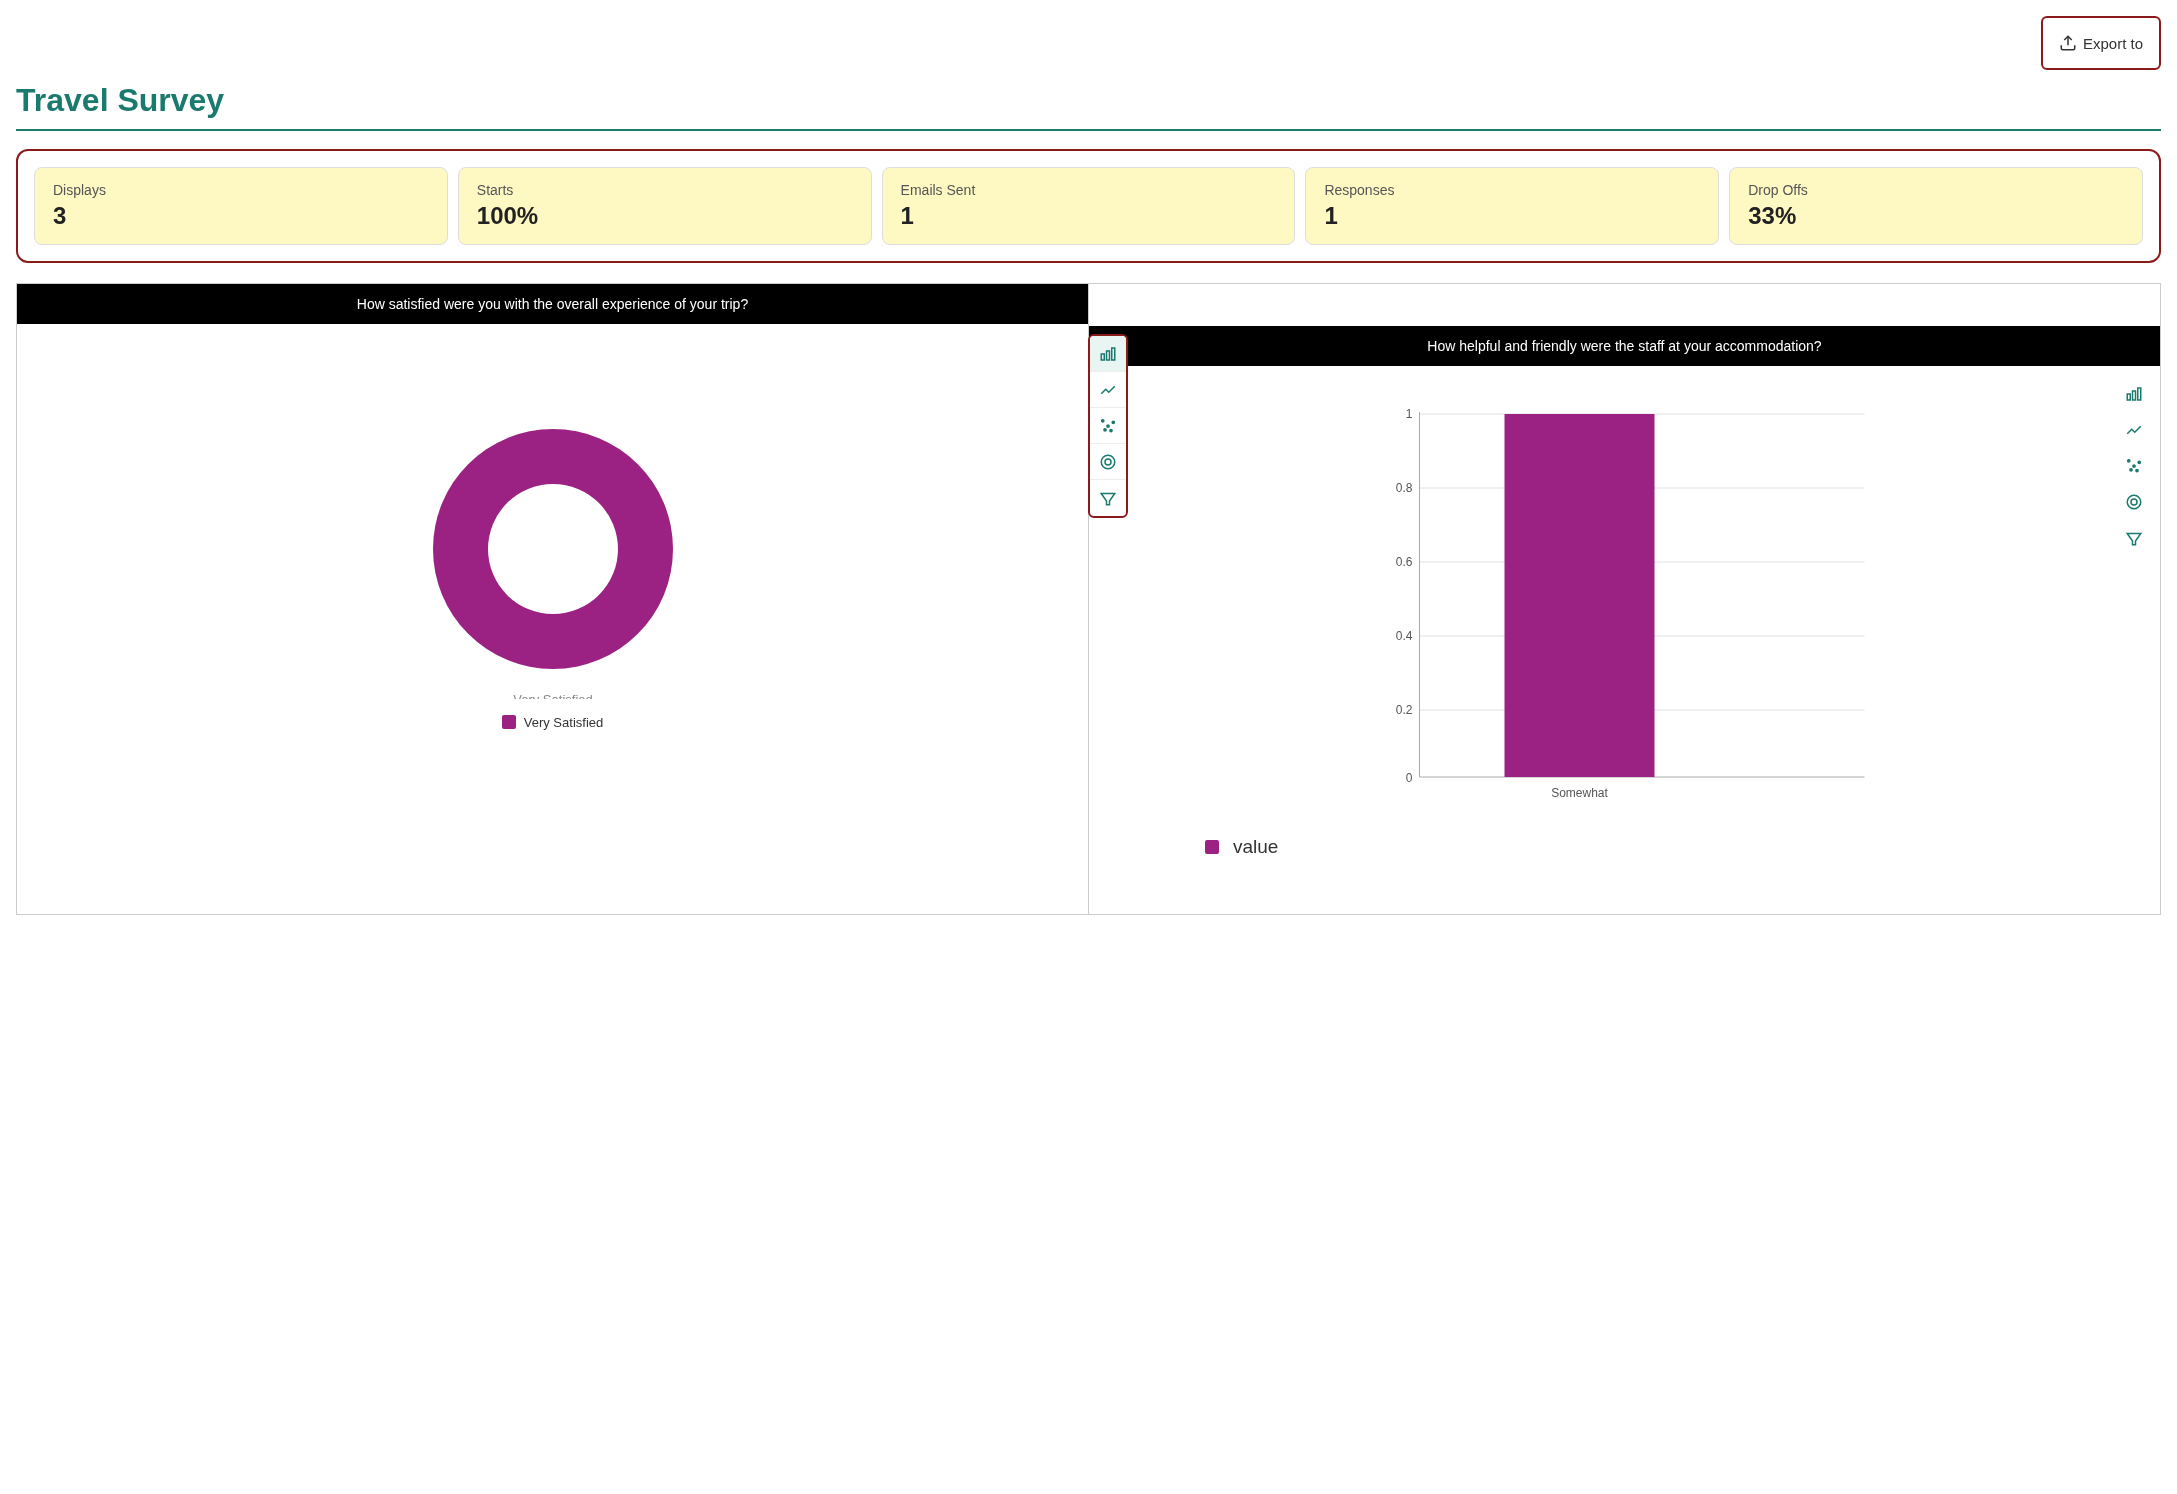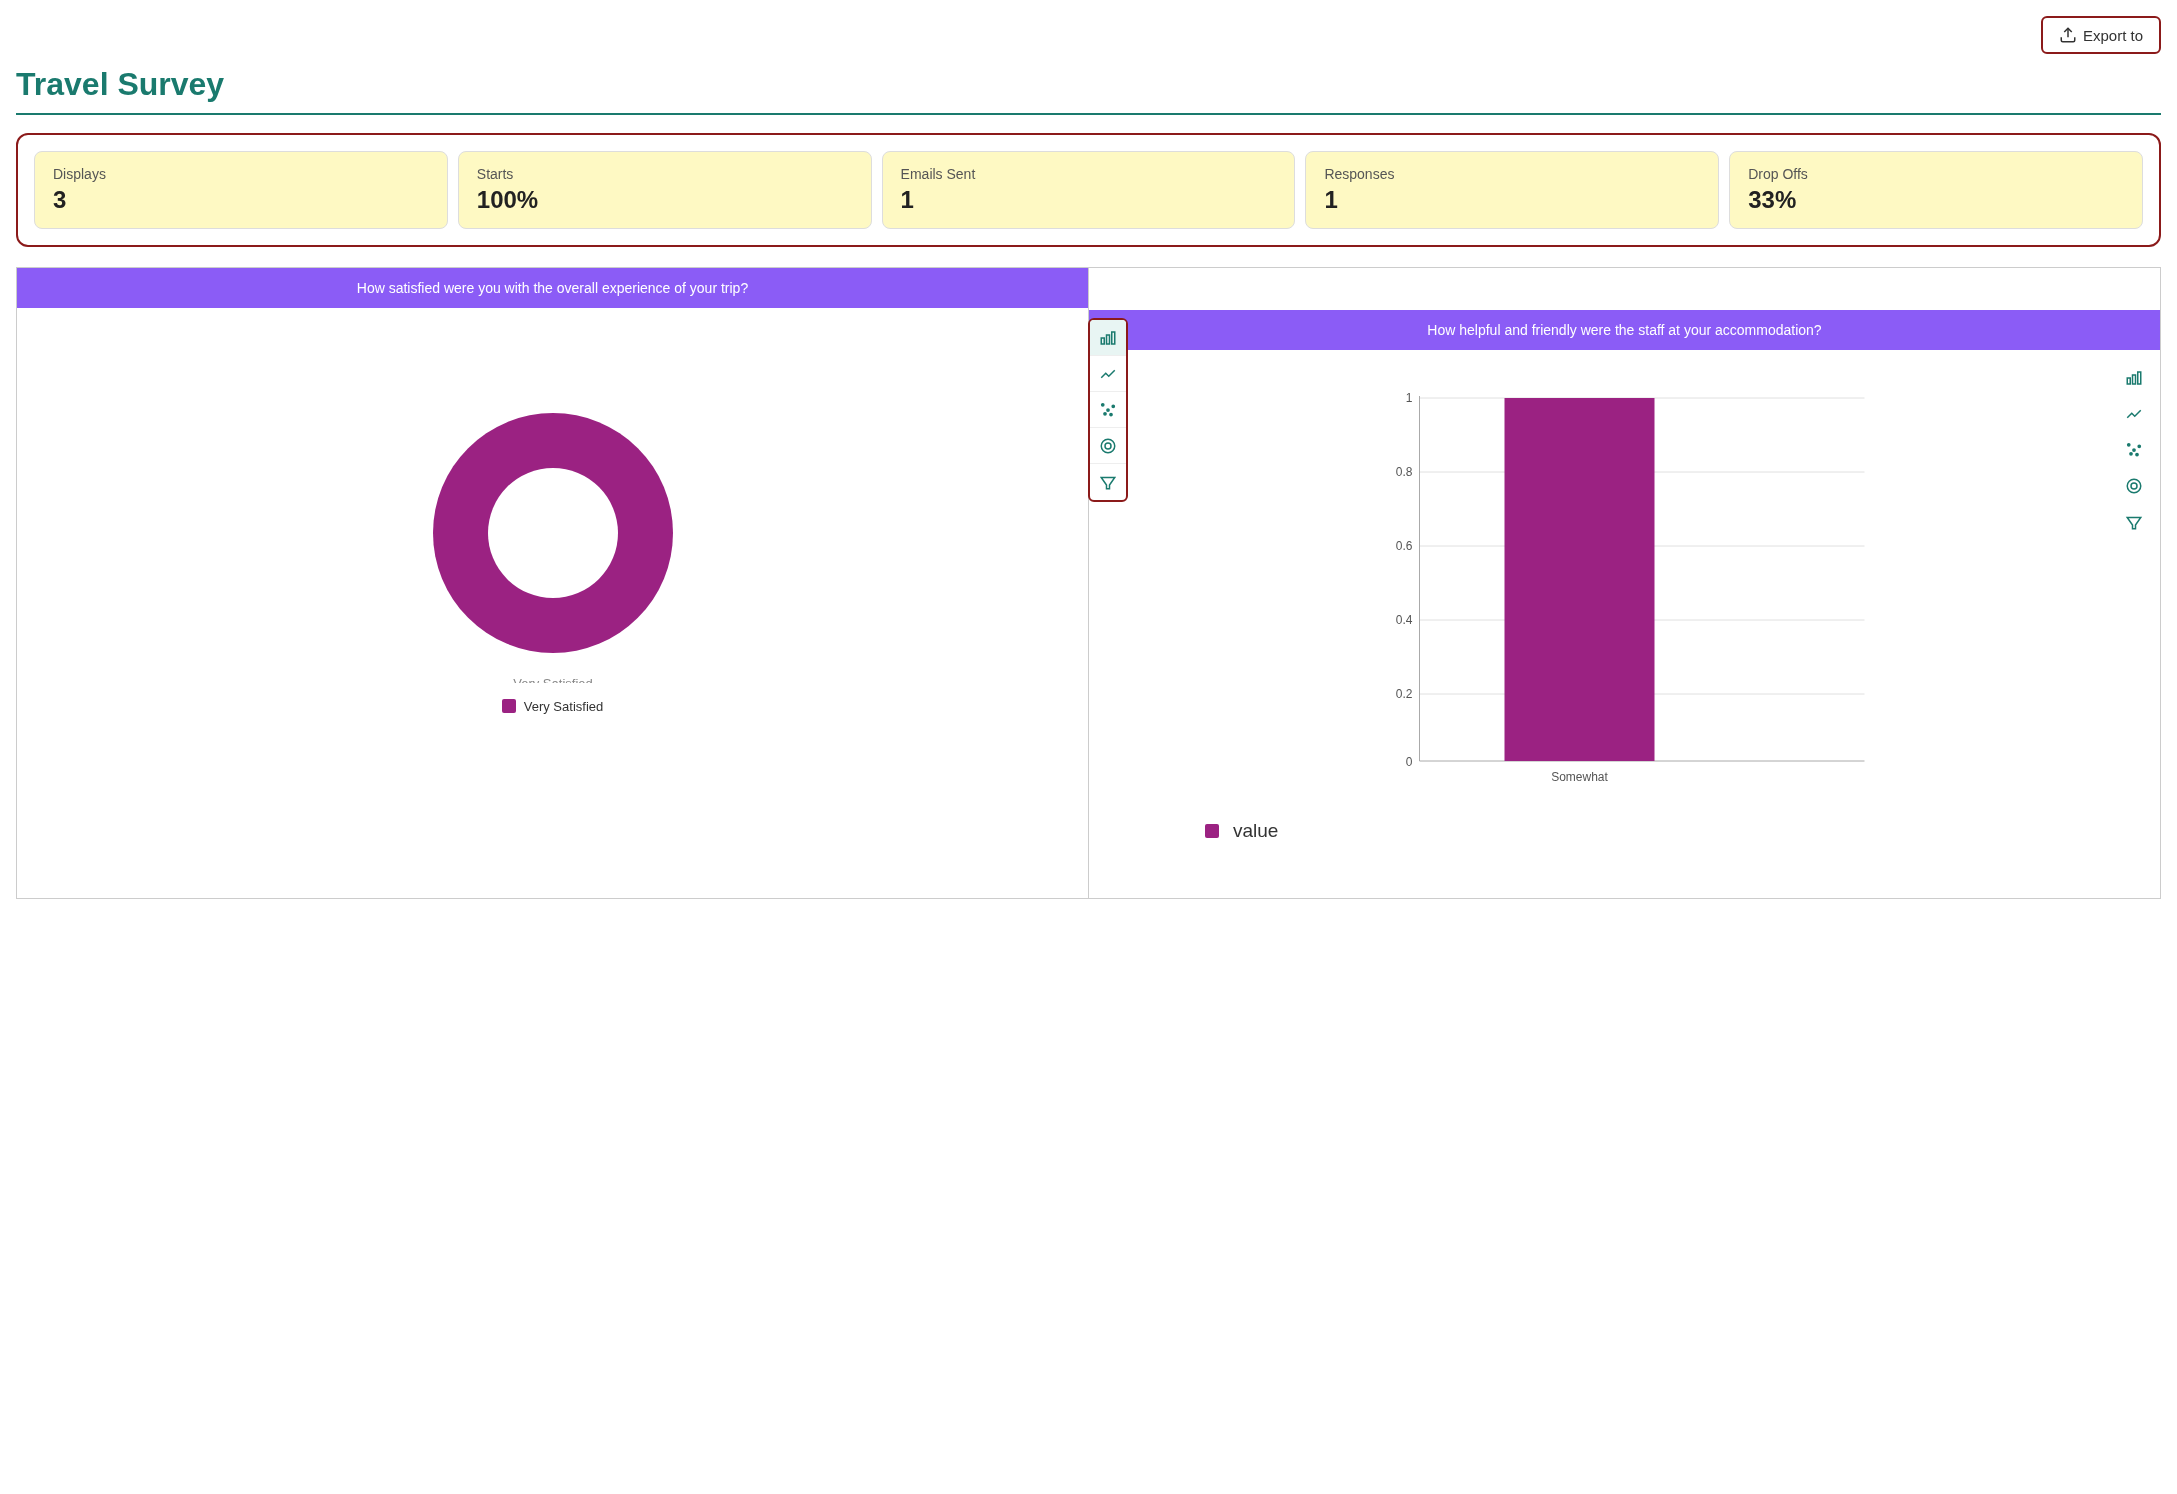--- a/index.html
+++ b/index.html
@@ -16,21 +16,21 @@
       display: flex;
       justify-content: flex-end;
       margin-bottom: 12px;
     }
     .export-btn {
       display: flex;
       align-items: center;
       gap: 6px;
       border: 2px solid #8b1a1a;
       border-radius: 6px;
-      padding: 8px 16px;
+      padding: 16px 16px;
       background: #fff;
       color: #333;
       font-size: 15px;
       font-weight: 500;
       cursor: pointer;
     }
 
     .page-title {
       font-size: 32px;
       font-weight: 700;
@@ -82,21 +82,21 @@
     }
 
     .chart-panel {
       flex: 1;
       position: relative;
       border-right: 1px solid #ccc;
     }
     .chart-panel:last-child { border-right: none; margin-top: 42px; }
 
     .chart-header {
-      background: #8b5cf6;
+      background: #000000;
       color: #fff;
       text-align: center;
       padding: 12px 16px;
       font-size: 14px;
     }
 
     .chart-body {
       padding: 16px;
       background: #fff;
       min-height: 480px;

